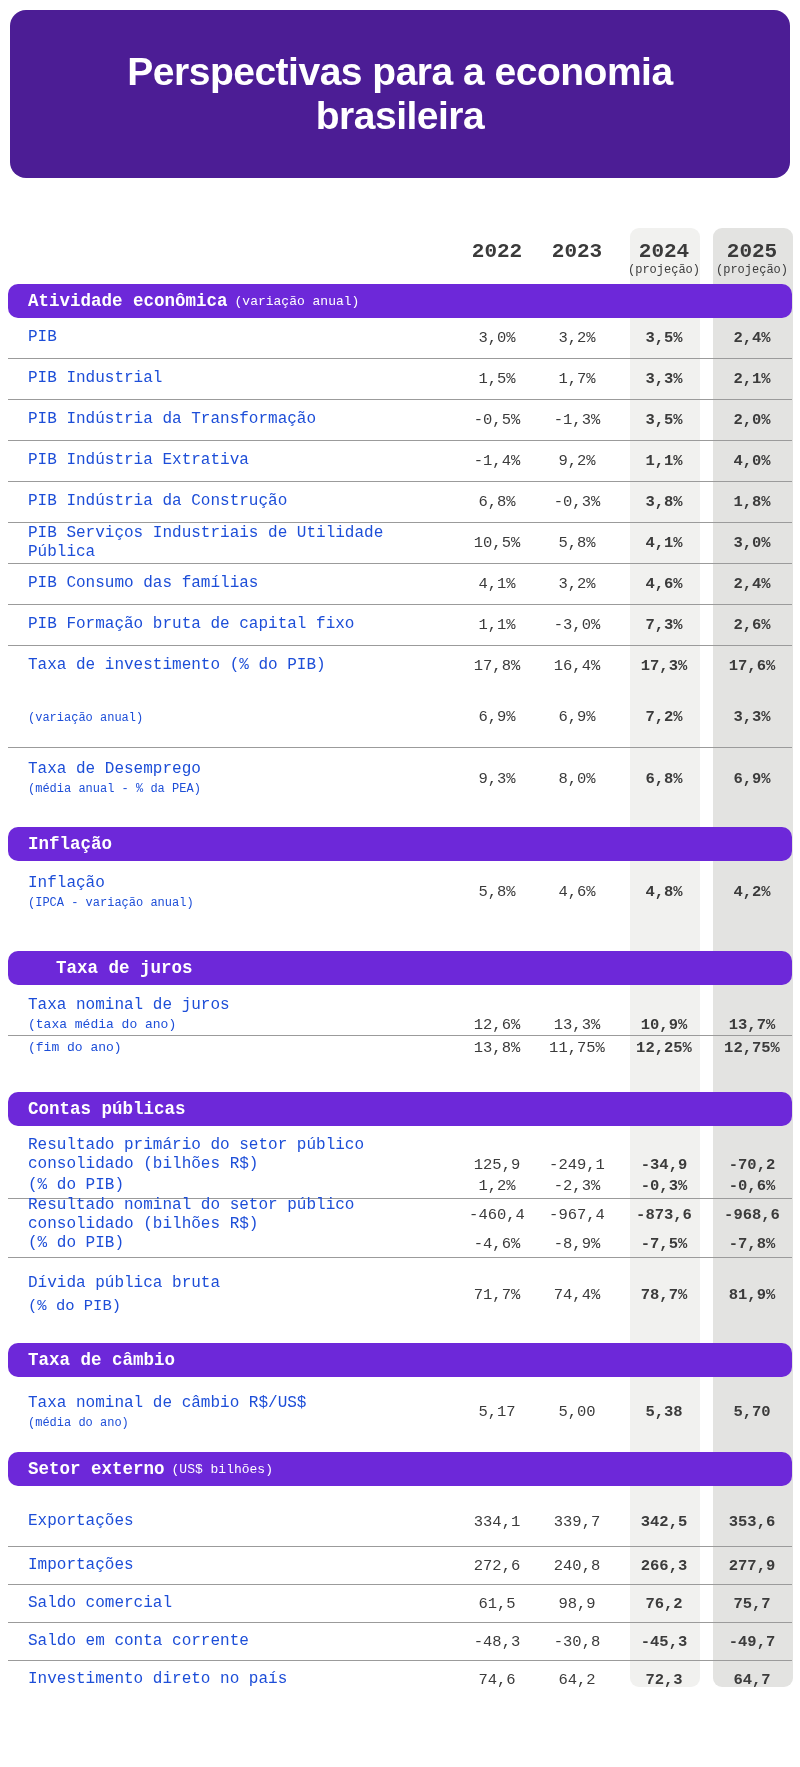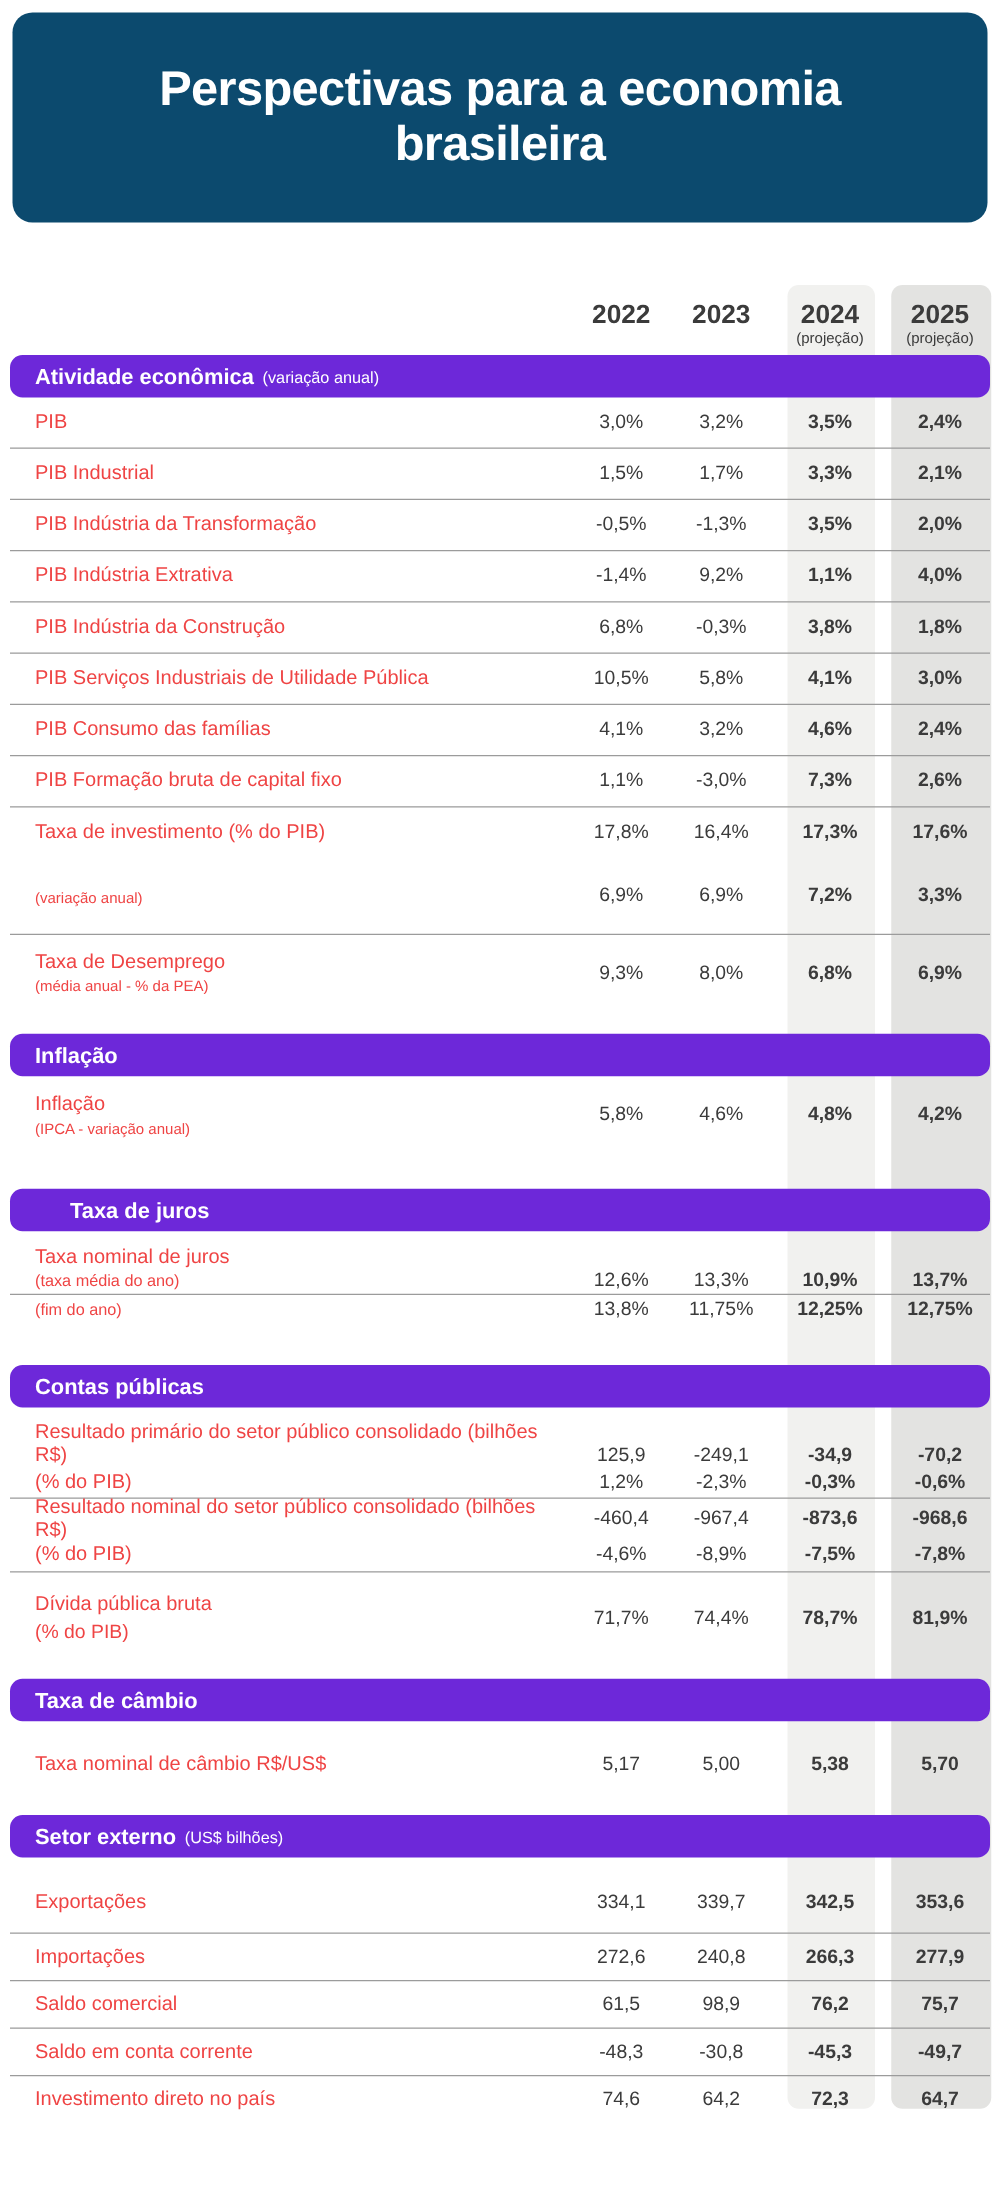--- a/index.html
+++ b/index.html
@@ -1,41 +1,41 @@
 <!DOCTYPE html>
 <html><head>
 <meta charset="utf-8">
 <style>
   html,body{margin:0;padding:0;}
   body{width:800px;height:1767px;background:#ffffff;font-family:"Liberation Sans",sans-serif;overflow:hidden;}
-  .hero{margin:10px 10px 0 10px;height:168px;background:#0c4a6e;border-radius:16px;display:flex;align-items:center;justify-content:center;}
+  .hero{margin:10px 10px 0 10px;height:168px;background:#4c1d95;border-radius:16px;display:flex;align-items:center;justify-content:center;}
   .hero h1{margin:0;color:#ffffff;font-size:39px;line-height:1.12;font-weight:700;text-align:center;max-width:620px;letter-spacing:-0.5px;}
 
-  .table{position:relative;margin:0 8px;height:1521px;}
+  .table{position:relative;margin:0 8px;height:1521px;font-family:Liberation Mono, monospace;}
   .band{position:absolute;top:50px;bottom:12px;border-radius:9px;}
   .band.b24{left:622px;width:70px;background:#f1f1ef;}
   .band.b25{left:705px;width:80px;background:#e3e3e1;}
   .content{position:relative;}
 
   .yearrow{height:100px;display:flex;align-items:flex-end;padding-bottom:2px;}
   .yearrow .sp{flex:1;}
   .ycell{width:80px;text-align:center;color:#3b3b3b;}
   .ycell .yr{font-size:21px;font-weight:700;line-height:1.05;}
   .ycell .pj{font-size:12px;line-height:1.25;text-align:center;}
   .ycell.single{margin-bottom:15px;}
   .mc24{margin-left:7px;}
   .mc25{margin-left:8px;}
 
   .bar{height:34px;background:#6d28d9;border-radius:10px;color:#ffffff;display:flex;align-items:center;padding-left:20px;box-sizing:border-box;font-weight:700;font-size:17.5px;}
   .bar .note{font-weight:400;font-size:13px;margin-left:7px;}
   .mt4{margin-top:4px;}.mt5{margin-top:5px;}.mt11{margin-top:11px;}.mt12{margin-top:12px;}
   .mt18{margin-top:18px;}.mt28{margin-top:28px;padding-left:48px;}.mt32{margin-top:32px;}
 
   .row{display:flex;align-items:center;}
-  .row .lbl{flex:1;padding-left:20px;color:#ef4444;font-size:16px;line-height:1.2;}
+  .row .lbl{flex:1;padding-left:20px;color:#1d4ed8;font-size:16px;line-height:1.2;}
   .lbl .sub{font-size:12px;margin-top:3px;}
   .lbl .sub.lg{font-size:15.5px;margin-top:4px;}
   .lbl.sm{font-size:13px;}
   .cell{width:80px;text-align:center;font-size:15.5px;color:#3b3b3b;}
   .cell.b{font-weight:700;}
   .sep{height:1px;background:#9b9b9b;}
 
   .h20{height:20px;}.h24{height:24px;}.h26{height:26px;}.h30{height:30px;align-items:flex-end;}.h32{height:32px;}
   .h37{height:37px;}.h40{height:40px;}.h48{height:48px;}.h61{height:61px;}.h62{height:62px;}
   .h70{height:70px;}.h74{height:74px;}
@@ -247,20 +247,21 @@
       <div class="cell b mc24">78,7%</div>
       <div class="cell b mc25">81,9%</div>
     </div>
 
     <div class="bar mt11">
       <span>Taxa de câmbio</span>
     </div>
     <div class="row h70">
       <div class="lbl">
         <div>Taxa nominal de câmbio R$/US$</div>
+        <div class="sub">(média do ano)</div>
       </div>
       <div class="cell">5,17</div>
       <div class="cell">5,00</div>
       <div class="cell b mc24">5,38</div>
       <div class="cell b mc25">5,70</div>
     </div>
 
     <div class="bar mt5">
       <span>Setor externo</span>
       <span class="note">(US$ bilhões)</span>

